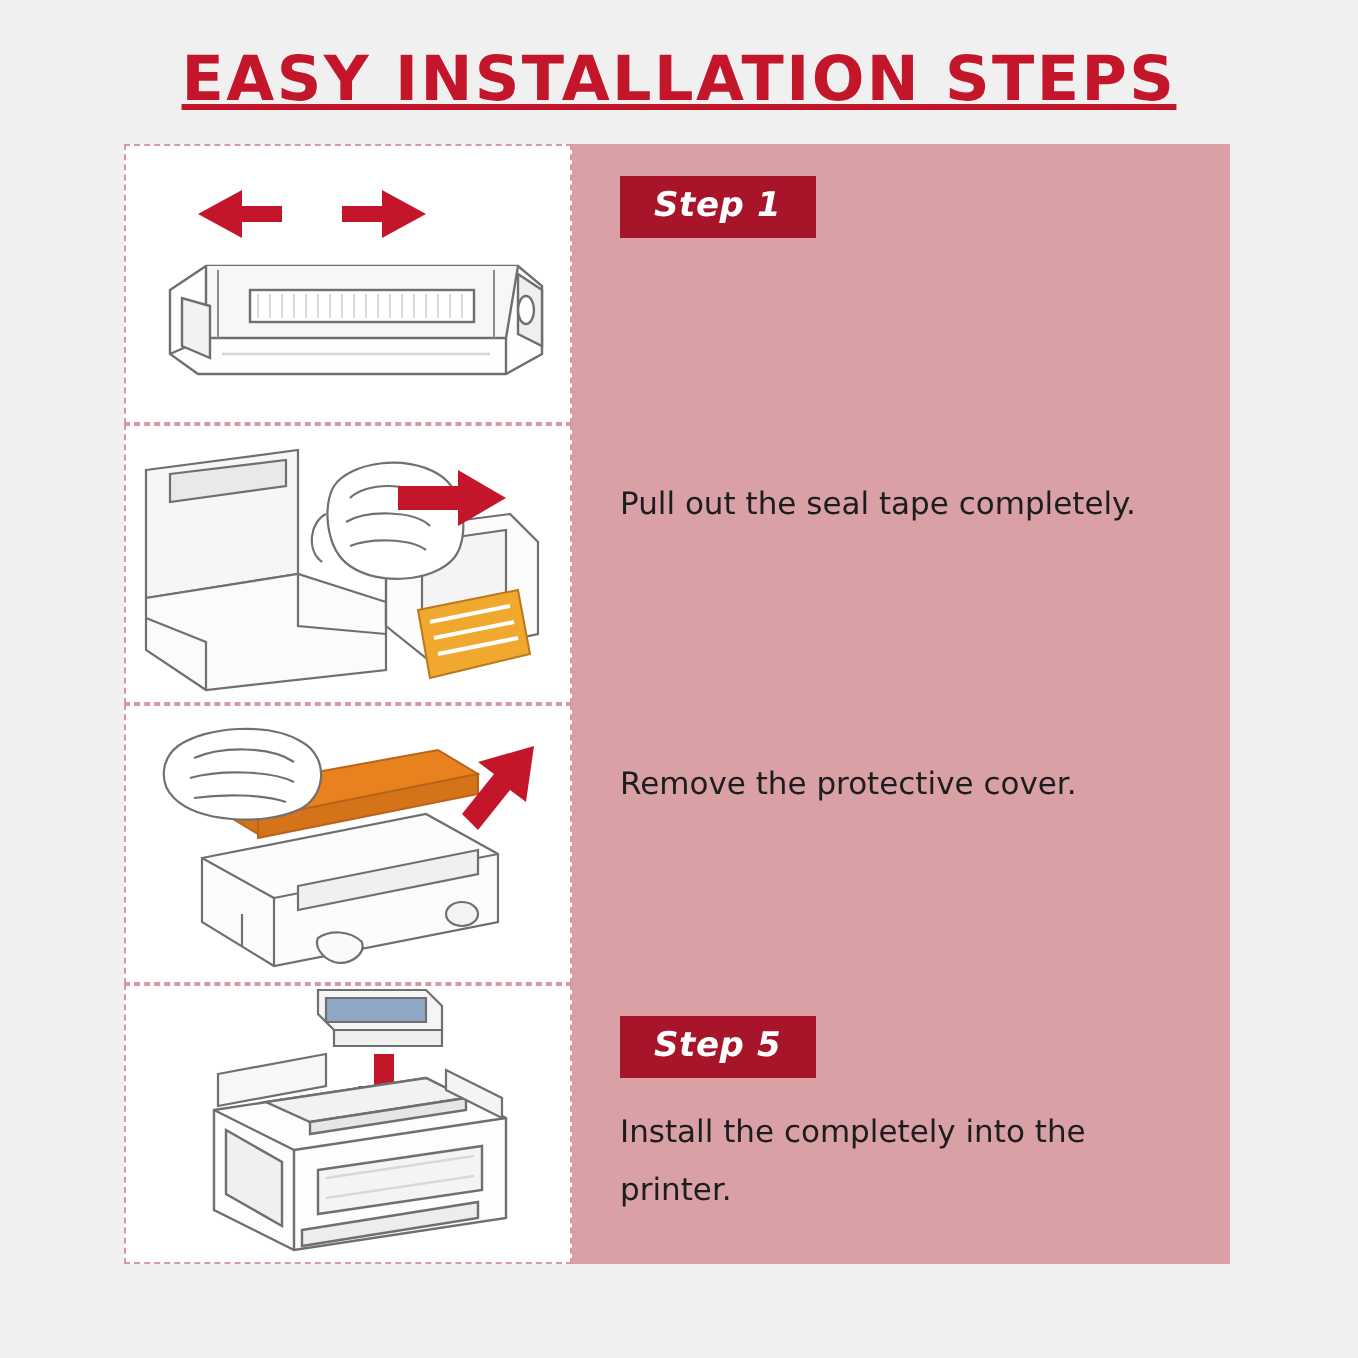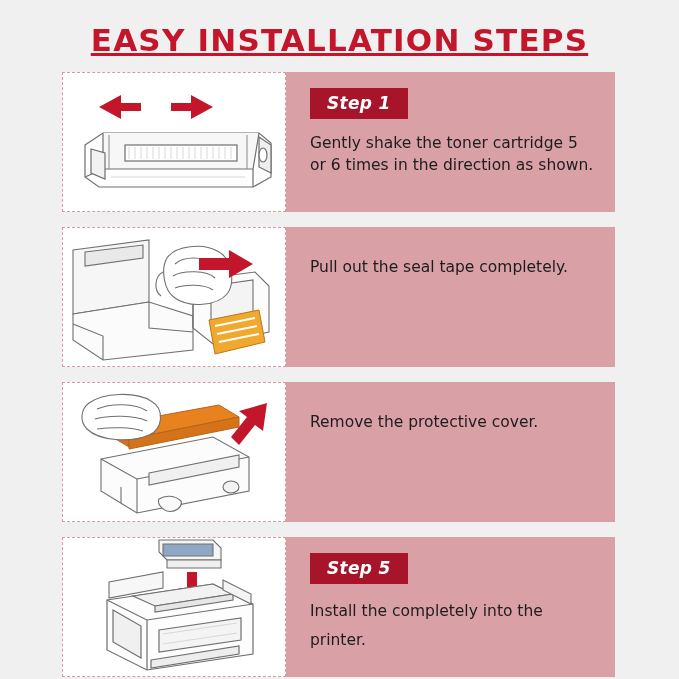--- a/index.html
+++ b/index.html
@@ -27,21 +27,20 @@
     font-size: 31px;
     letter-spacing: 1.2px;
     padding-top: 22px;
     font-family: "DejaVu Sans", "Liberation Sans", sans-serif;
     text-decoration: underline;
   }
   .steps {
     margin: 14px 64px 0 62px;
     display: flex;
     flex-direction: column;
-    gap: 15px;
   }
   .step-row {
     display: flex;
     height: 140px;
     background: #ffffff;
   }
   .img-cell {
     width: 224px;
     box-sizing: border-box;
     border: 1px dashed #d79aa2;
@@ -108,21 +107,20 @@
             <path d="M48 104 L182 104" stroke="#d6d6d6"></path>
           </g>
           <g stroke="#8a8a8a" stroke-width="1" fill="none">
             <path d="M46 62 L46 96"></path>
             <path d="M184 62 L184 96"></path>
           </g>
         </svg>
       </div>
       <div class="text-cell">
         <span class="badge">Step 1</span>
-        <div class="desc">Gently shake the toner cartridge 5 or 6 times in the direction as shown.</div>
       </div>
     </div>
 
     <div class="step-row">
       <div class="img-cell">
         <svg width="222" height="138" viewBox="0 0 222 138">
           <g stroke="#6f6f6f" stroke-width="1.1" fill="#fdfdfd">
 
             <path d="M10 22 L86 12 L86 74 L10 86 Z" fill="#f6f6f6"></path>
             <path d="M22 24 L80 17 L80 30 L22 38 Z" fill="#e9e9e9"></path>

